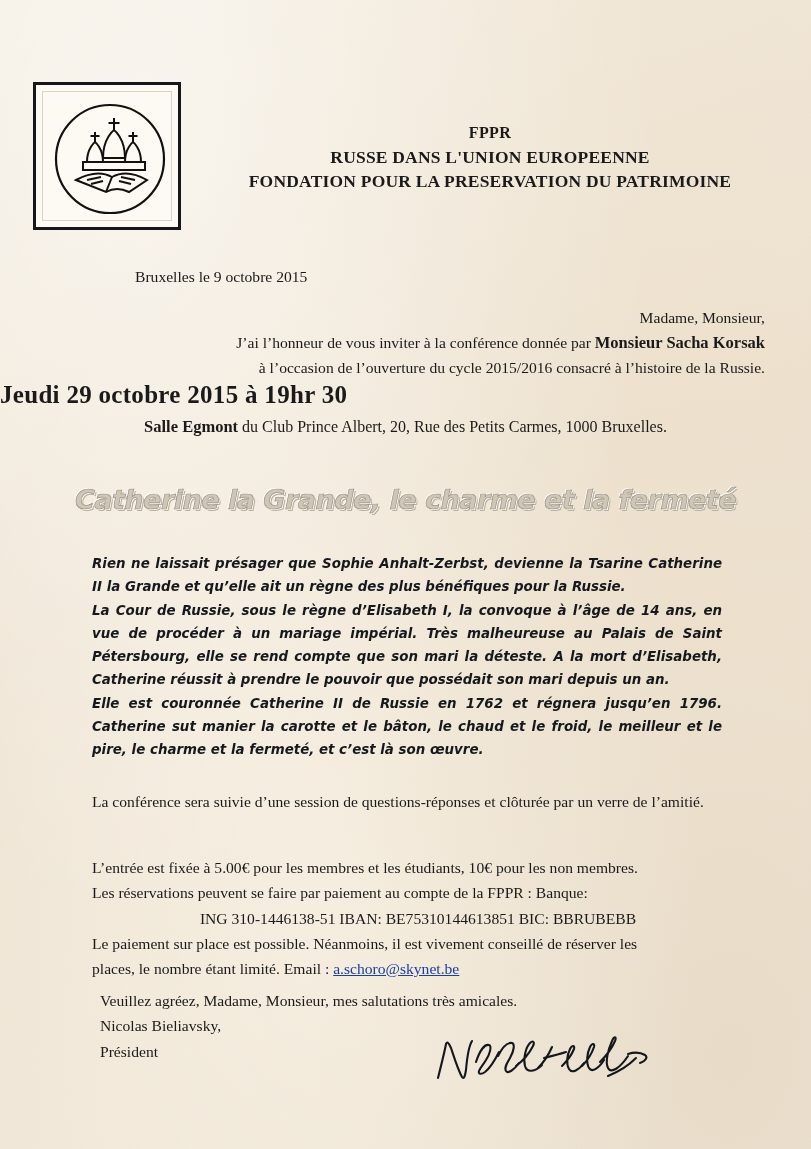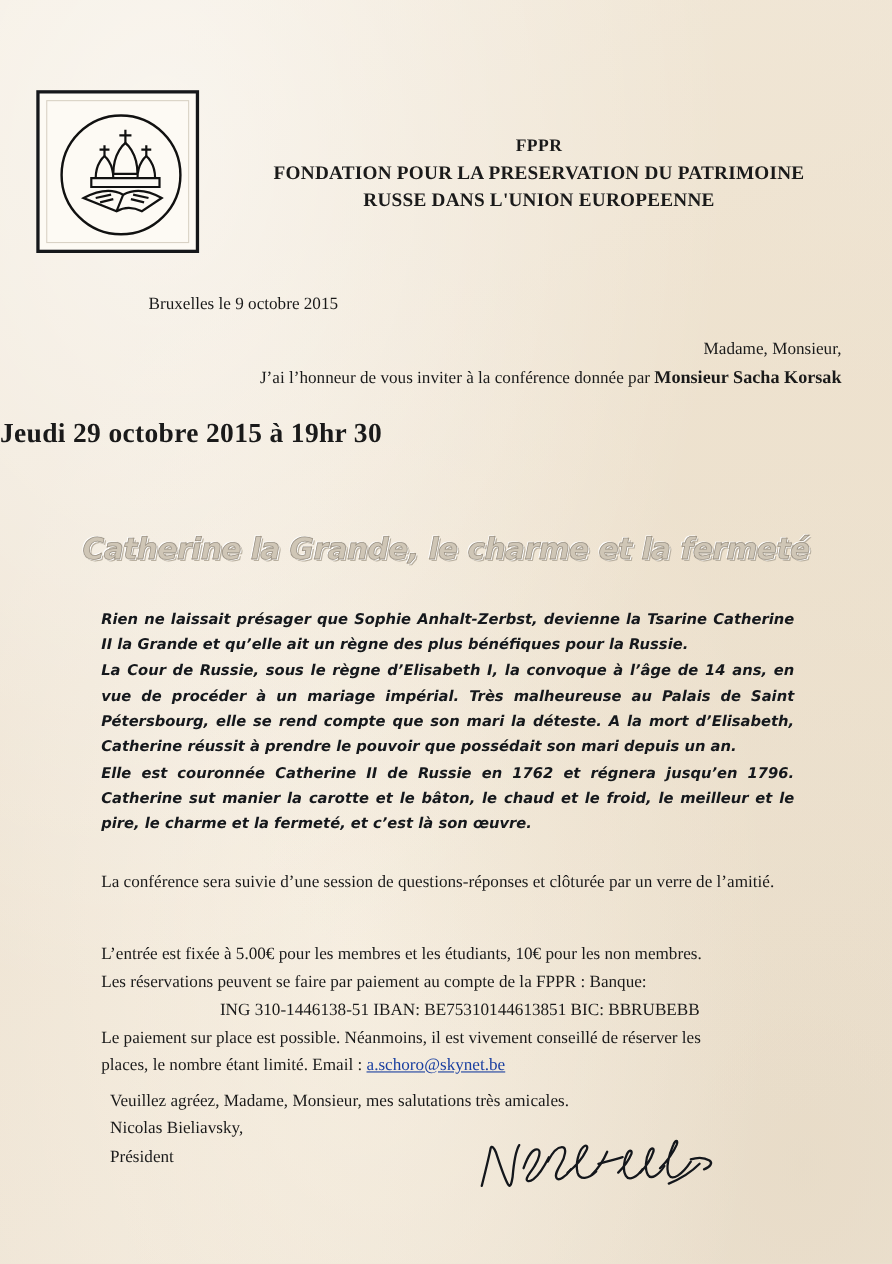--- a/index.html
+++ b/index.html
@@ -226,37 +226,42 @@
             <line x1="48" y1="92" x2="60" y2="89"></line>
             <line x1="78" y1="85" x2="92" y2="88"></line>
             <line x1="76" y1="89" x2="88" y2="92"></line>
           </g>
         </svg>
       </div>
     </div>
 
     <div class="header-titles">
       <div class="fppr-abbrev">FPPR</div>
+      <div class="fppr-line">RUSSE DANS  L'UNION EUROPEENNE</div>
       <div class="fppr-line">FONDATION POUR LA PRESERVATION DU PATRIMOINE</div>
-      <div class="fppr-line">RUSSE DANS  L'UNION EUROPEENNE</div>
     </div>
   </div>
 
   <div class="body-block date-line txt">Bruxelles  le 9 octobre 2015</div>
 
   <div class="body-block" style="top:306px;text-align:right;">
     <div class="txt">Madame, Monsieur,</div>
     <div class="txt line">
       <span>J’ai l’honneur de vous inviter à la conférence  donnée par</span>
       <span class="bold" style="font-size:16.5px;">Monsieur  Sacha Korsak</span>
     </div>
+    <div class="txt">à l’occasion de l’ouverture du  cycle  2015/2016  consacré à l’histoire de  la Russie.</div>
   </div>
 
   <div class="event-date">Jeudi  29 octobre 2015  à 19hr 30</div>
 
+  <div class="venue">
+    <span class="bold">Salle  Egmont</span>
+    <span>du Club Prince Albert, 20,  Rue des Petits Carmes,  1000 Bruxelles.</span>
+  </div>
 
   <div class="fancy-title">Catherine la Grande, le charme et la fermeté</div>
 
   <div class="abstract">
     <p>Rien ne laissait présager que Sophie Anhalt-Zerbst, devienne la Tsarine Catherine II la Grande et  qu’elle ait un  règne des plus bénéfiques pour la Russie.</p>
     <p>La Cour de Russie, sous le règne d’Elisabeth I, la convoque à l’âge de 14 ans, en vue de procéder à un mariage impérial. Très malheureuse au Palais de Saint Pétersbourg, elle se rend compte que son mari la déteste. A la mort d’Elisabeth, Catherine réussit à prendre le pouvoir que possédait son mari depuis un an.</p>
     <p>Elle est couronnée Catherine II de Russie en 1762 et régnera jusqu’en 1796. Catherine sut manier la carotte et le bâton, le chaud et le froid, le meilleur et le pire, le charme et la fermeté, et c’est là son œuvre.</p>
   </div>
 
   <div class="para p-conf">La conférence sera suivie  d’une session de questions-réponses et clôturée par un verre de l’amitié.</div>

